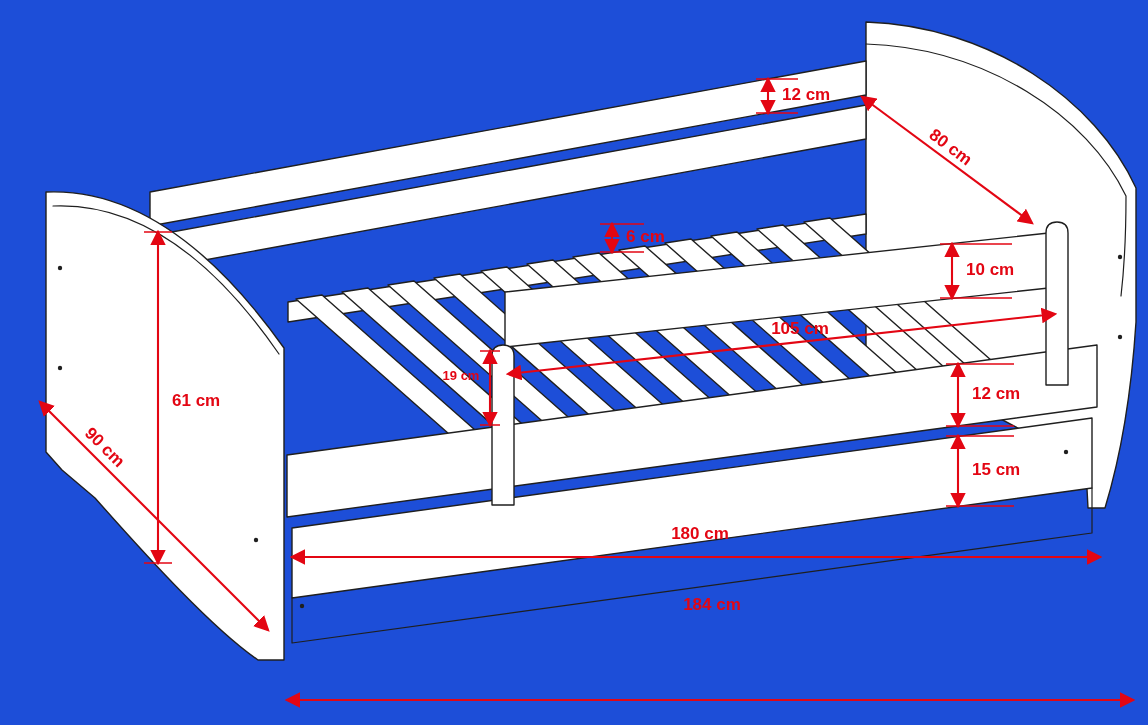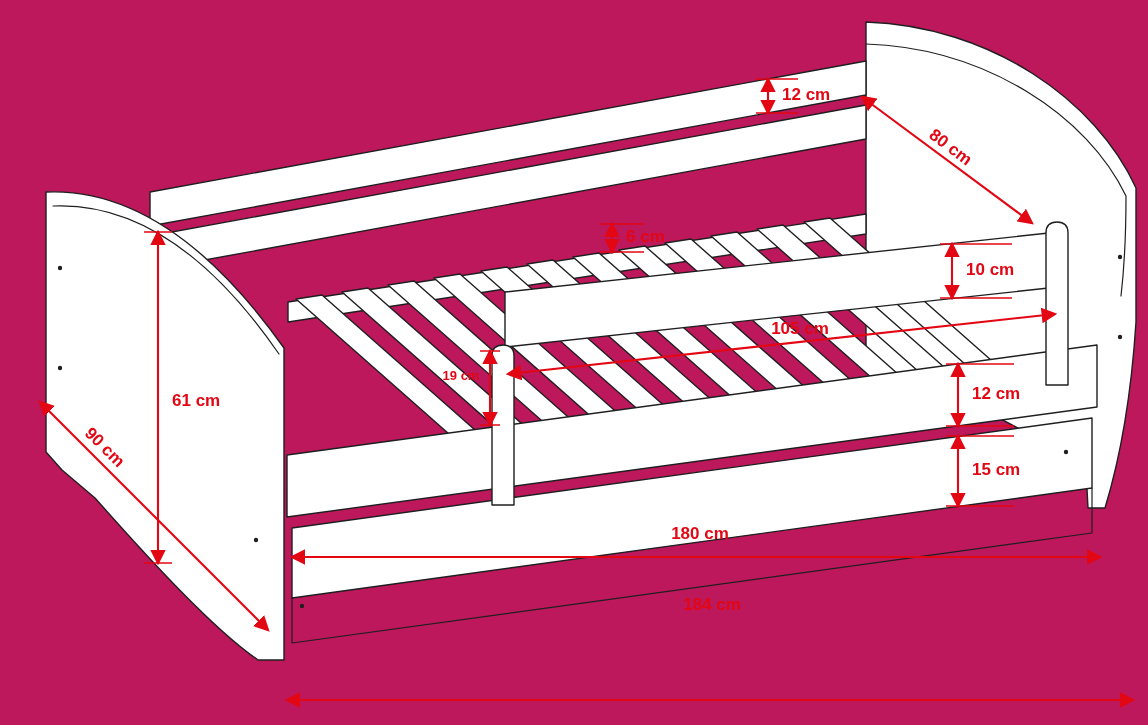--- a/index.html
+++ b/index.html
@@ -1,19 +1,19 @@
 <!DOCTYPE html>
 <html><head>
 <meta charset="utf-8">
 <style>
   html,body{margin:0;padding:0;background:#ffffff;}
   .stage{
     position:relative;
     width:1148px;height:725px;
-    background:#be185d;
+    background:#1d4ed8;
     font-family:"Liberation Sans", sans-serif;
     overflow:hidden;
   }
   svg{position:absolute;left:0;top:0;}
   .wood{fill:#ffffff;stroke:#1f1f1f;stroke-width:1.4;stroke-linejoin:round;}
   .edge{fill:none;stroke:#1f1f1f;stroke-width:1.2;stroke-linejoin:round;stroke-linecap:round;}
   .dot{fill:#1f1f1f;stroke:none;}
   .dim-line{stroke:#e30613;stroke-width:2.1;fill:none;}
   .dim-tick{stroke:#e30613;stroke-width:1.5;fill:none;}
   .dim-label{

